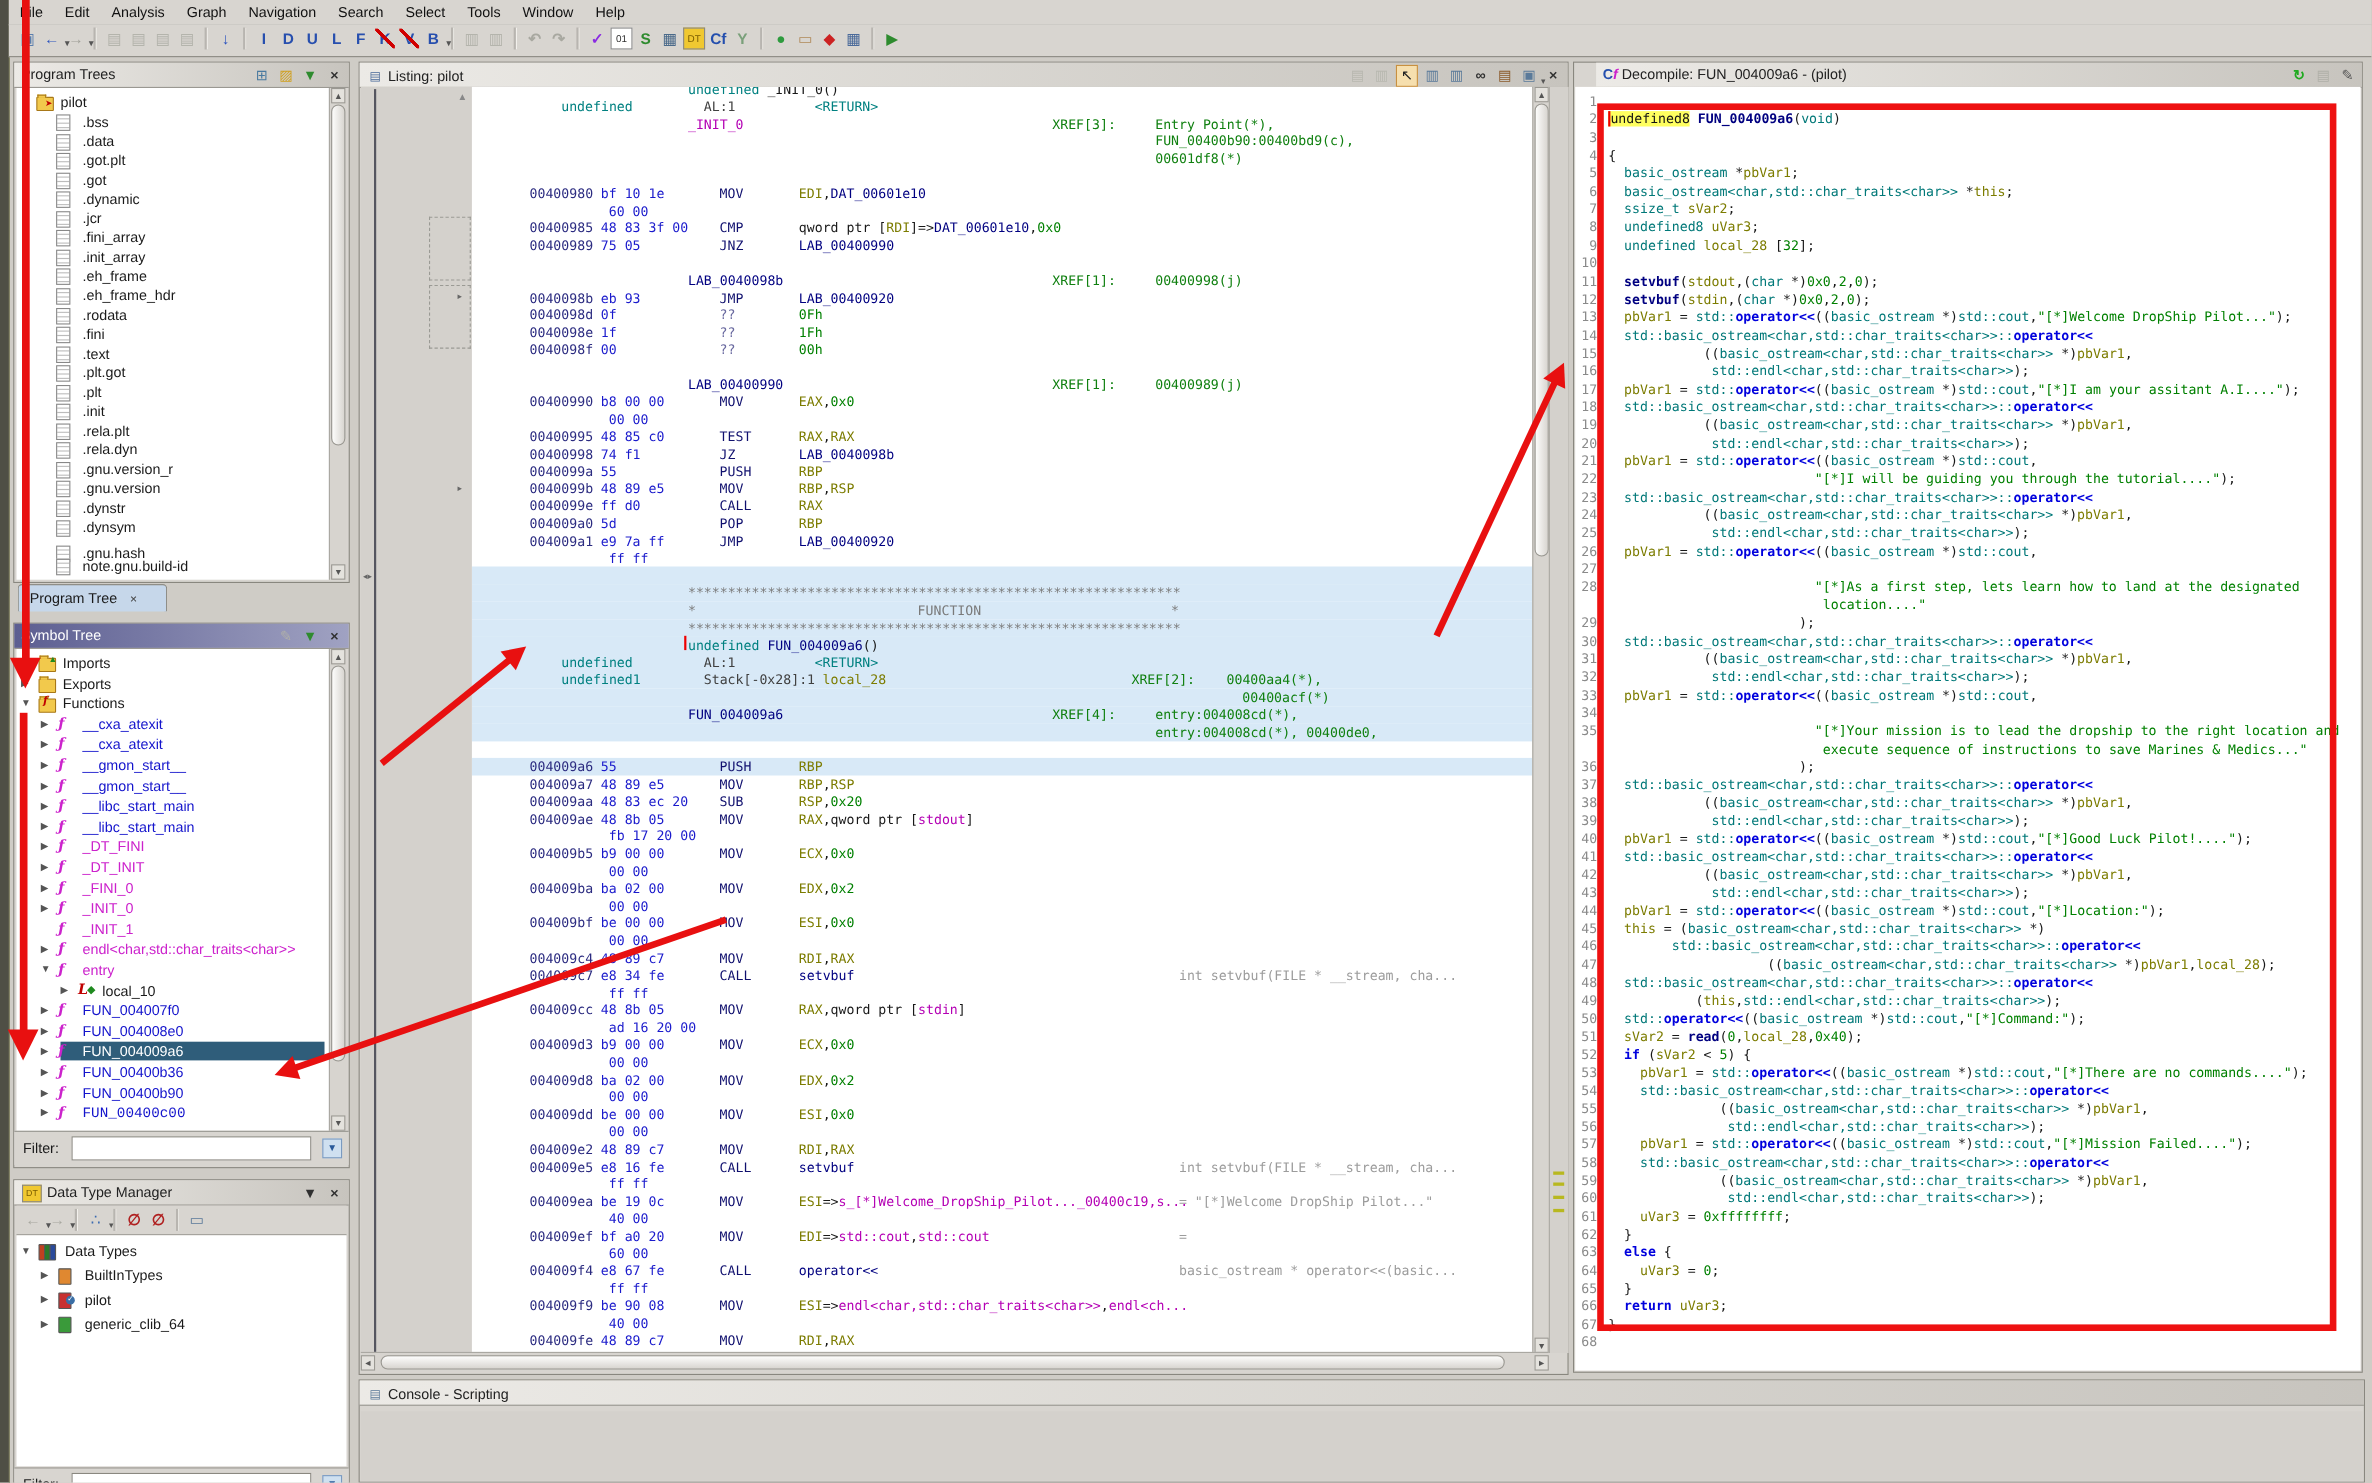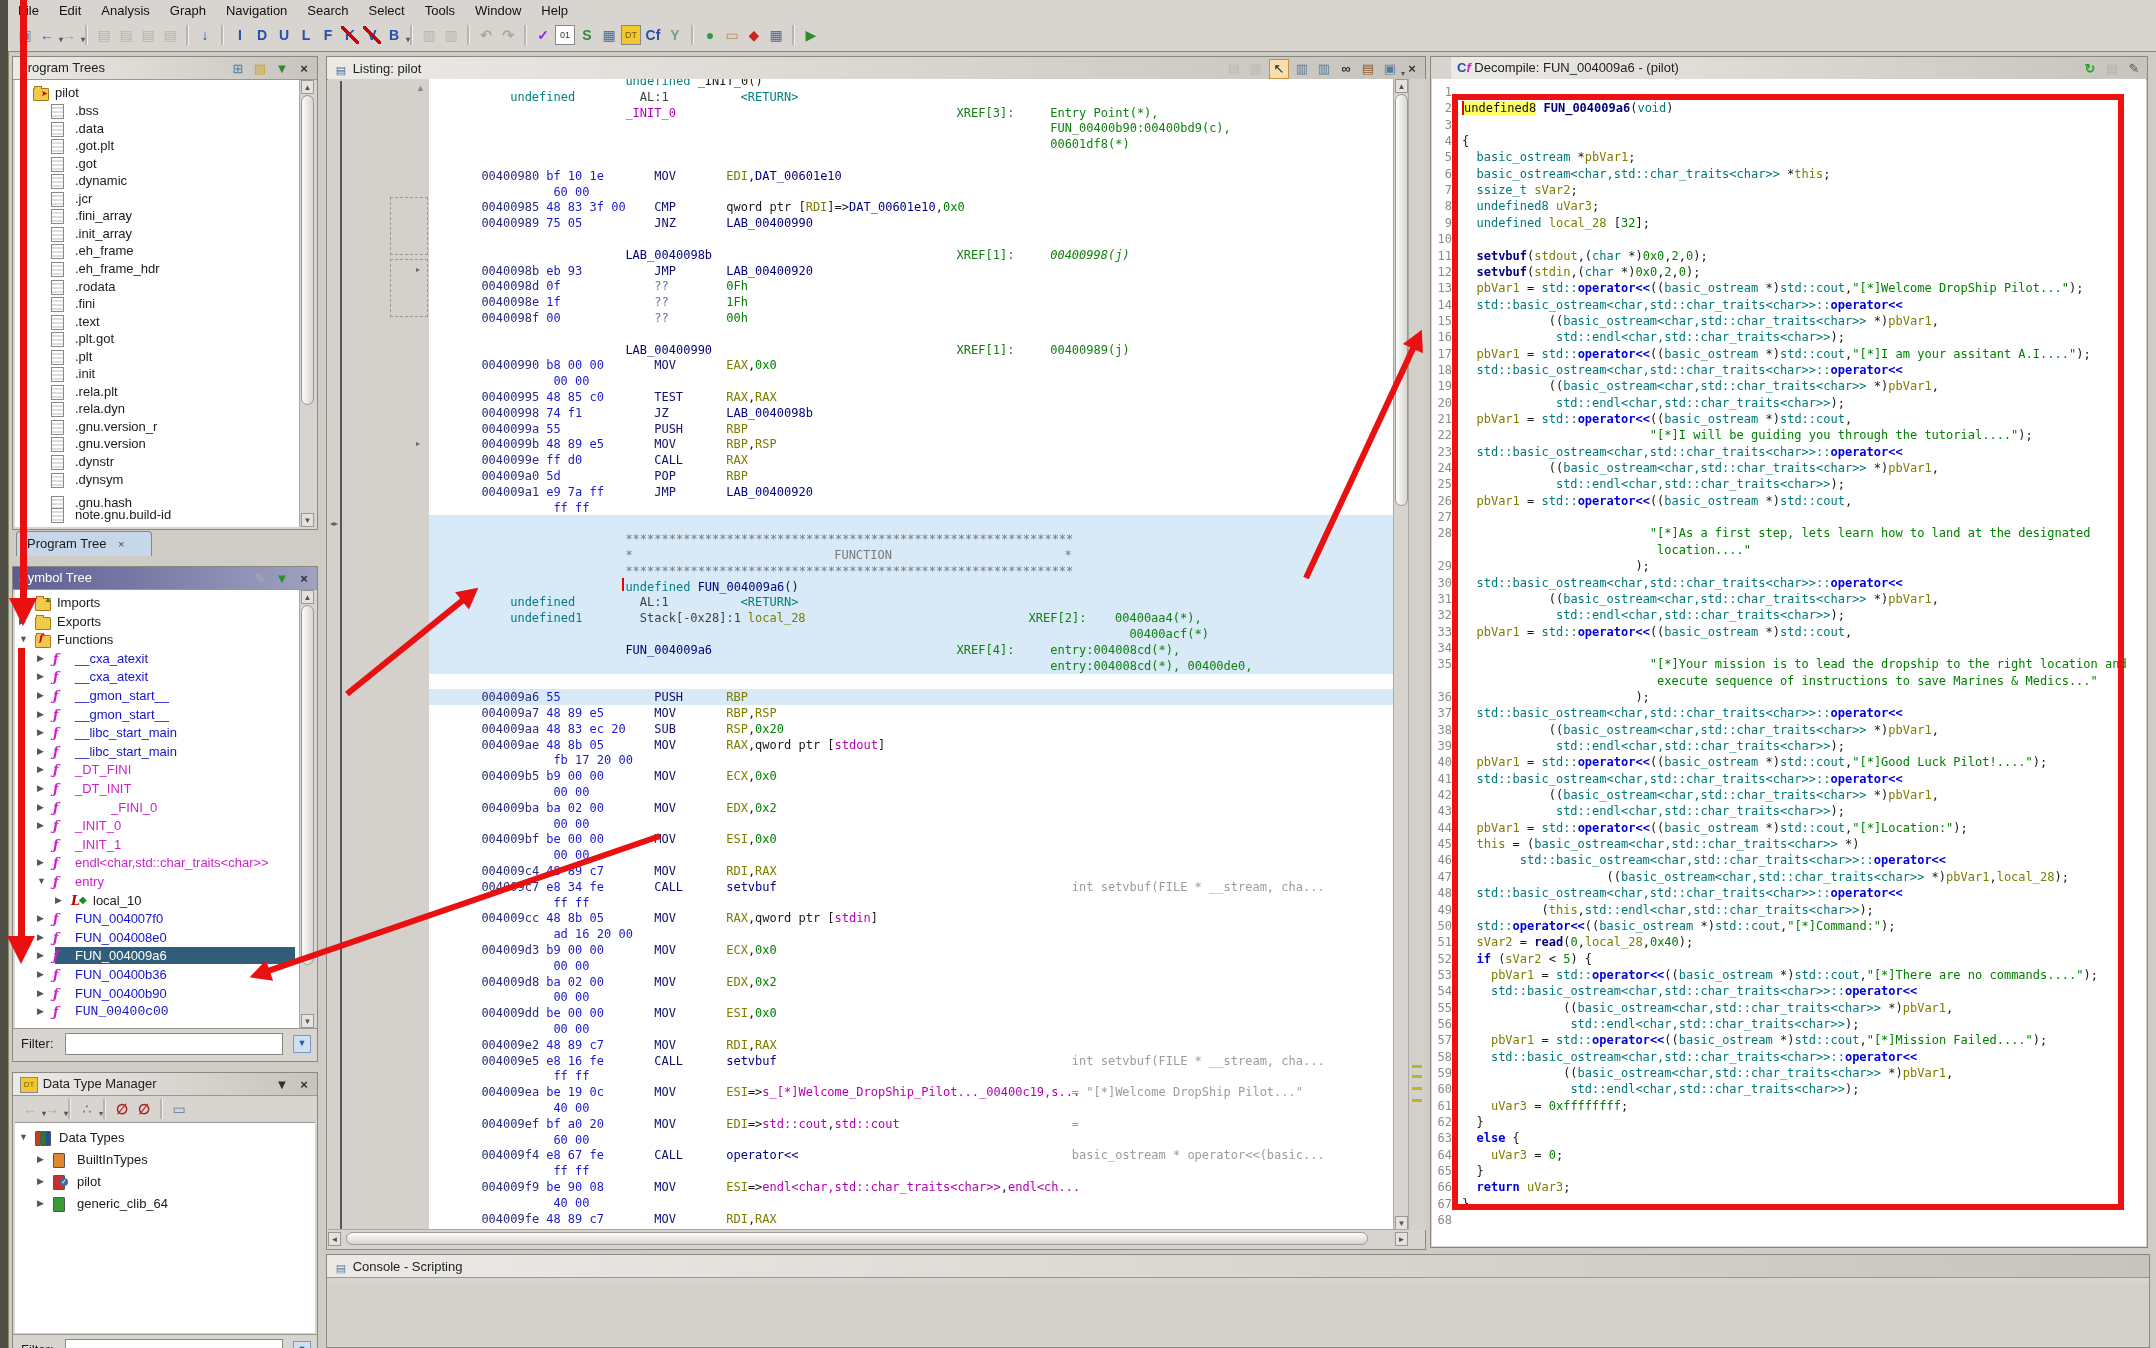--- a/index.html
+++ b/index.html
@@ -262,21 +262,21 @@
           <span class="lab" style="left: 60px; color: rgb(204, 34, 204); position: absolute;">_DT_FINI</span>
         </div>
         <div class="trow" style="top: 190px;">
           <span class="arr" style="left: 22px;">▶</span>
           <span class="fglyph" style="left: 38px; color: rgb(204, 34, 204);">ƒ</span>
           <span class="lab" style="left: 60px; color: rgb(204, 34, 204); position: absolute;">_DT_INIT</span>
         </div>
         <div class="trow" style="top: 208.6px;">
           <span class="arr" style="left: 22px;">▶</span>
           <span class="fglyph" style="left: 38px; color: rgb(204, 34, 204);">ƒ</span>
-          <span class="lab" style="left: 60px; color: rgb(204, 34, 204); position: absolute; margin-left: 36px;">_FINI_0</span>
+          <span class="lab" style="left: 60px; color: rgb(204, 34, 204); position: absolute;">_FINI_0</span>
         </div>
         <div class="trow" style="top: 227.2px;">
           <span class="arr" style="left: 22px;">▶</span>
           <span class="fglyph" style="left: 38px; color: rgb(204, 34, 204);">ƒ</span>
           <span class="lab" style="left: 60px; color: rgb(204, 34, 204); position: absolute;">_INIT_0</span>
         </div>
         <div class="trow" style="top: 245.8px;">
           <span class="fglyph" style="left: 38px; color: rgb(204, 34, 204);">ƒ</span>
           <span class="lab" style="left: 60px; color: rgb(204, 34, 204); position: absolute;">_INIT_1</span>
         </div>
@@ -399,21 +399,21 @@
         <div class="lrow" style="top: 9.8px;"><span class="lseg" style="left: 81.2px;"><span class="tk-t">undefined</span></span><span class="lseg" style="left: 210.8px;"><span class="tk-d">AL:1</span></span><span class="lseg" style="left: 311.6px;"><span class="tk-t">&lt;RETURN&gt;</span></span></div>
         <div class="lrow" style="top: 25.6px;"><span class="lseg" style="left: 196.4px;"><span class="tk-mg">_INIT_0</span></span><span class="lseg" style="left: 527.6px;"><span class="tk-g">XREF[3]:</span></span><span class="lseg" style="left: 621.2px;"><span class="tk-g">Entry Point(*),</span></span></div>
         <div class="lrow" style="top: 41.4px;"><span class="lseg" style="left: 621.2px;"><span class="tk-g">FUN_00400b90:00400bd9(c),</span></span></div>
         <div class="lrow" style="top: 57.2px;"><span class="lseg" style="left: 621.2px;"><span class="tk-g">00601df8(*)</span></span></div>
         <div class="lrow" style="top: 73px;"></div>
         <div class="lrow" style="top: 88.8px;"><span class="lseg" style="left: 52.4px;"><span class="tk-a">00400980</span></span><span class="lseg" style="left: 117.2px;"><span class="tk-b">bf 10 1e</span></span><span class="lseg" style="left: 225.2px;"><span class="tk-m">MOV</span></span><span class="lseg" style="left: 297.2px;"><span class="tk-r">EDI</span><span class="tk-pl">,</span><span class="tk-l">DAT_00601e10</span></span></div>
         <div class="lrow" style="top: 104.6px;"><span class="lseg" style="left: 124.4px;"><span class="tk-b">60 00</span></span></div>
         <div class="lrow" style="top: 120.4px;"><span class="lseg" style="left: 52.4px;"><span class="tk-a">00400985</span></span><span class="lseg" style="left: 117.2px;"><span class="tk-b">48 83 3f 00</span></span><span class="lseg" style="left: 225.2px;"><span class="tk-m">CMP</span></span><span class="lseg" style="left: 297.2px;"><span class="tk-pl">qword ptr [</span><span class="tk-r">RDI</span><span class="tk-pl">]=&gt;</span><span class="tk-l">DAT_00601e10</span><span class="tk-pl">,</span><span class="tk-c">0x0</span></span></div>
         <div class="lrow" style="top: 136.2px;"><span class="lseg" style="left: 52.4px;"><span class="tk-a">00400989</span></span><span class="lseg" style="left: 117.2px;"><span class="tk-b">75 05</span></span><span class="lseg" style="left: 225.2px;"><span class="tk-m">JNZ</span></span><span class="lseg" style="left: 297.2px;"><span class="tk-l">LAB_00400990</span></span></div>
         <div class="lrow" style="top: 152px;"></div>
-        <div class="lrow" style="top: 167.8px;"><span class="lseg" style="left: 196.4px;"><span class="tk-l">LAB_0040098b</span></span><span class="lseg" style="left: 527.6px;"><span class="tk-g">XREF[1]:</span></span><span class="lseg" style="left: 621.2px; font-style: italic;"><span class="tk-g">00400998(j)</span></span></div>
+        <div class="lrow" style="top: 167.8px;"><span class="lseg" style="left: 196.4px;"><span class="tk-l">LAB_0040098b</span></span><span class="lseg" style="left: 527.6px;"><span class="tk-g">XREF[1]:</span></span><span class="lseg" style="left: 621.2px;"><span class="tk-g">00400998(j)</span></span></div>
         <div class="lrow" style="top: 183.6px;"><span class="lseg" style="left: 52.4px;"><span class="tk-a">0040098b</span></span><span class="lseg" style="left: 117.2px;"><span class="tk-b">eb 93</span></span><span class="lseg" style="left: 225.2px;"><span class="tk-m">JMP</span></span><span class="lseg" style="left: 297.2px;"><span class="tk-l">LAB_00400920</span></span></div>
         <div class="lrow" style="top: 199.4px;"><span class="lseg" style="left: 52.4px;"><span class="tk-a">0040098d</span></span><span class="lseg" style="left: 117.2px;"><span class="tk-b">0f</span></span><span class="lseg" style="left: 225.2px;"><span class="tk-q">??</span></span><span class="lseg" style="left: 297.2px;"><span class="tk-c">0Fh</span></span></div>
         <div class="lrow" style="top: 215.2px;"><span class="lseg" style="left: 52.4px;"><span class="tk-a">0040098e</span></span><span class="lseg" style="left: 117.2px;"><span class="tk-b">1f</span></span><span class="lseg" style="left: 225.2px;"><span class="tk-q">??</span></span><span class="lseg" style="left: 297.2px;"><span class="tk-c">1Fh</span></span></div>
         <div class="lrow" style="top: 231px;"><span class="lseg" style="left: 52.4px;"><span class="tk-a">0040098f</span></span><span class="lseg" style="left: 117.2px;"><span class="tk-b">00</span></span><span class="lseg" style="left: 225.2px;"><span class="tk-q">??</span></span><span class="lseg" style="left: 297.2px;"><span class="tk-c">00h</span></span></div>
         <div class="lrow" style="top: 246.8px;"></div>
         <div class="lrow" style="top: 262.6px;"><span class="lseg" style="left: 196.4px;"><span class="tk-l">LAB_00400990</span></span><span class="lseg" style="left: 527.6px;"><span class="tk-g">XREF[1]:</span></span><span class="lseg" style="left: 621.2px;"><span class="tk-g">00400989(j)</span></span></div>
         <div class="lrow" style="top: 278.4px;"><span class="lseg" style="left: 52.4px;"><span class="tk-a">00400990</span></span><span class="lseg" style="left: 117.2px;"><span class="tk-b">b8 00 00</span></span><span class="lseg" style="left: 225.2px;"><span class="tk-m">MOV</span></span><span class="lseg" style="left: 297.2px;"><span class="tk-r">EAX</span><span class="tk-pl">,</span><span class="tk-c">0x0</span></span></div>
         <div class="lrow" style="top: 294.2px;"><span class="lseg" style="left: 124.4px;"><span class="tk-b">00 00</span></span></div>
         <div class="lrow" style="top: 310px;"><span class="lseg" style="left: 52.4px;"><span class="tk-a">00400995</span></span><span class="lseg" style="left: 117.2px;"><span class="tk-b">48 85 c0</span></span><span class="lseg" style="left: 225.2px;"><span class="tk-m">TEST</span></span><span class="lseg" style="left: 297.2px;"><span class="tk-r">RAX</span><span class="tk-pl">,</span><span class="tk-r">RAX</span></span></div>
         <div class="lrow" style="top: 325.8px;"><span class="lseg" style="left: 52.4px;"><span class="tk-a">00400998</span></span><span class="lseg" style="left: 117.2px;"><span class="tk-b">74 f1</span></span><span class="lseg" style="left: 225.2px;"><span class="tk-m">JZ</span></span><span class="lseg" style="left: 297.2px;"><span class="tk-l">LAB_0040098b</span></span></div>

